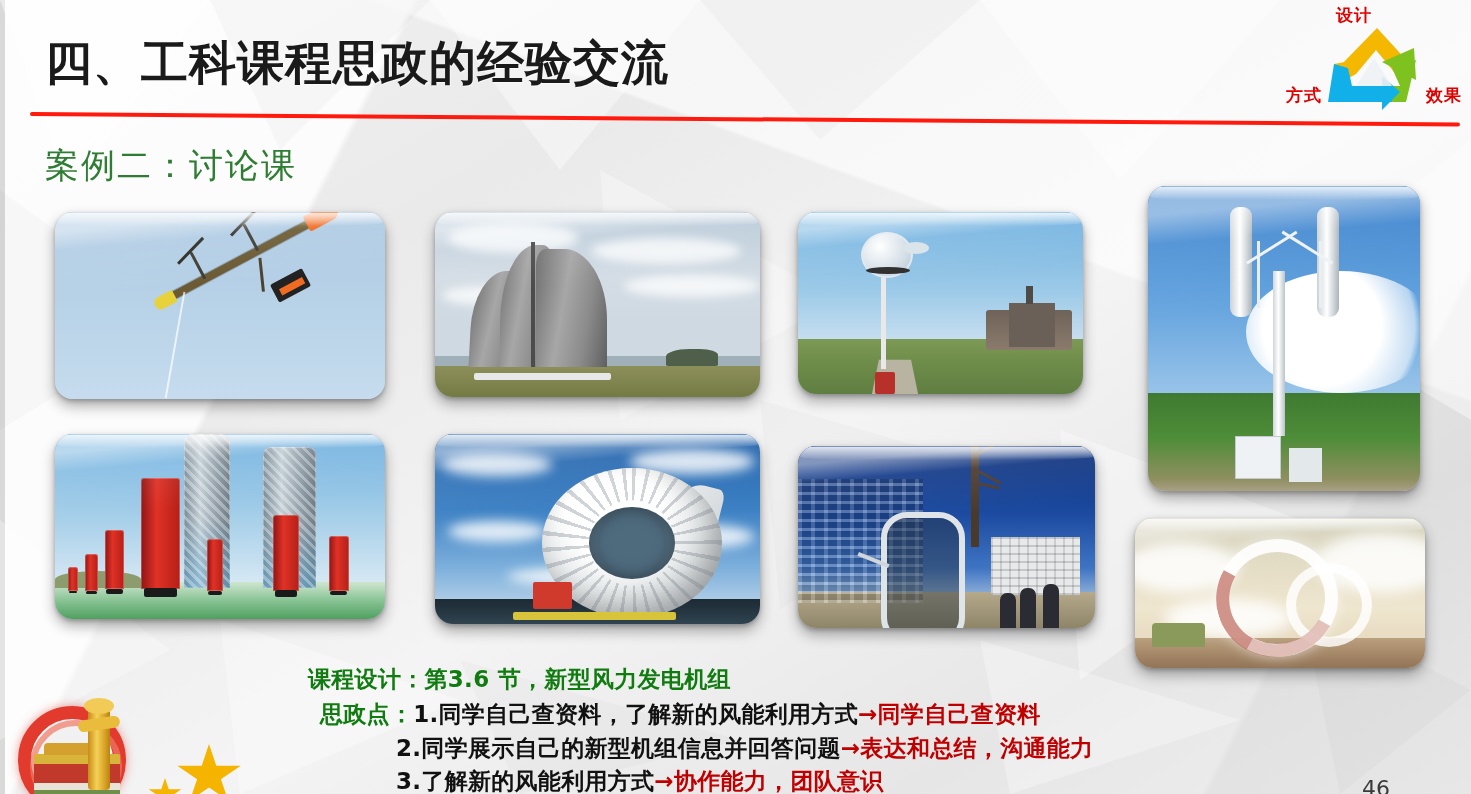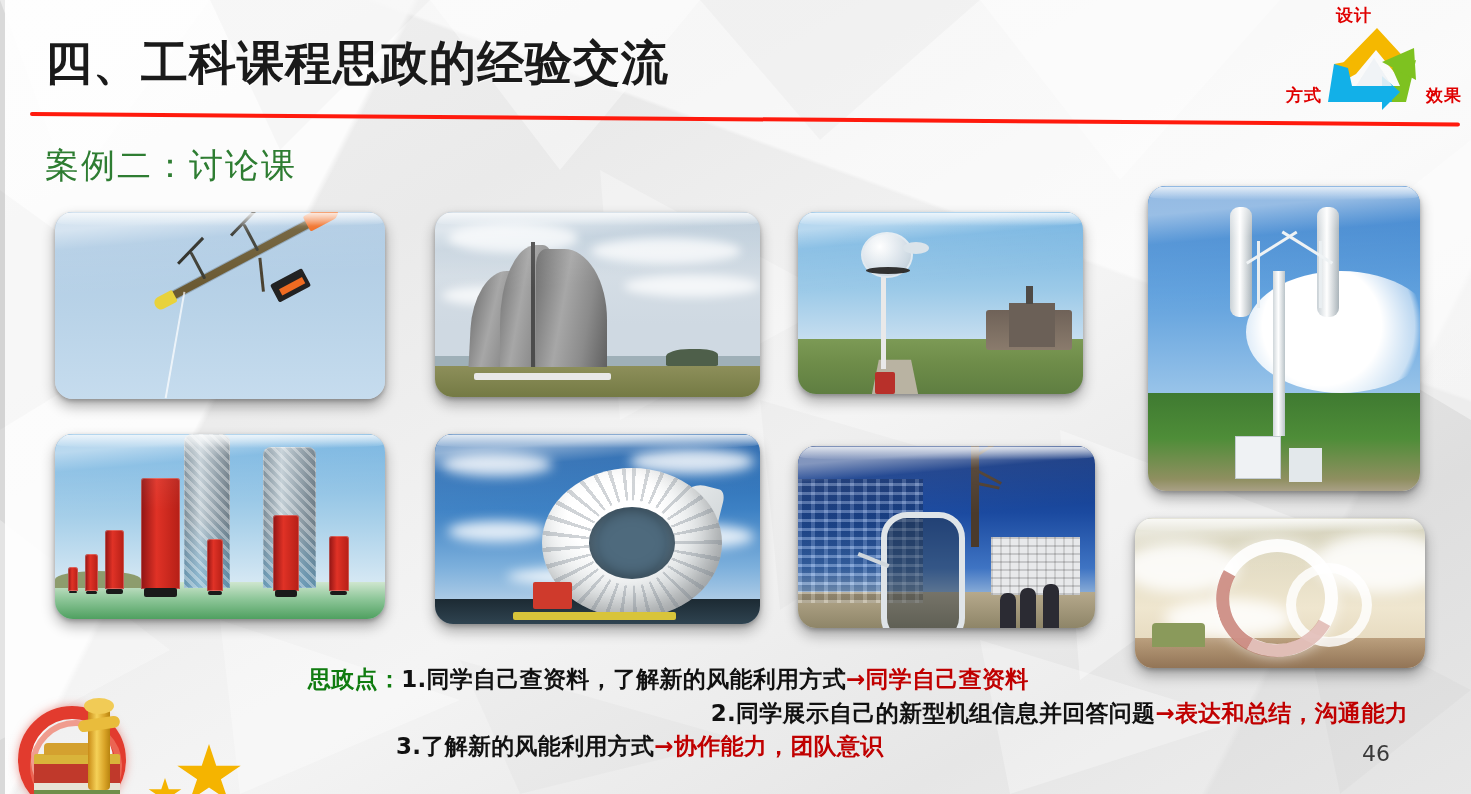--- a/index.html
+++ b/index.html
@@ -229,23 +229,23 @@
            transform: rotate(-16deg); }
   .p8 .ground{ height:20%; background: linear-gradient(180deg, rgba(150,110,70,.55), rgba(120,85,55,.75)); }
   .greenhouse{ position:absolute; left:6%; bottom:14%; width:18%; height:16%; background:#8a9a5b; border-radius:4px 4px 0 0; }
 
   
   .txtblock { position: absolute; left: 308px; top: 664px; width: 1100px; }
   .line { white-space: nowrap; font-weight: 700; letter-spacing: .3px;
           font-family:"DejaVu Sans","Liberation Sans",sans-serif; }
   .l1 { font-size: 23px; color:#107c10; margin-bottom: 4px; }
   .l2 { font-size: 23px; color:#111; margin-bottom: 3px; }
-  .l3 { font-size: 23px; color:#111; margin-bottom: 2px; padding-left: 88px; text-align: right; }
+  .l3 { font-size: 23px; color:#111; margin-bottom: 2px; padding-left: 88px; }
   .l4 { font-size: 23px; color:#111; padding-left: 88px; }
-  .green { color:#107c10; }
+  .green { color:#107c10;margin-left:12px; }
   .red   { color:#c00000; }
 
   
   .emblem { position:absolute; left: 8px; top: 690px; width: 250px; height: 104px; overflow:hidden; }
   .ring-red{ position:absolute; left:10px; top:16px; width:108px; height:108px; border-radius:50%;
              border:13px solid #e23b2e; box-shadow: 0 0 10px rgba(220,60,45,.5); }
   .ring-red2{position:absolute; left:22px; top:30px; width:92px; height:92px; border-radius:50%;
              border:6px solid rgba(240,120,100,.7); }
   .gate { position:absolute; left:26px; top:64px; width:86px; height:46px;
           background: linear-gradient(180deg,#d9b43a 0 22%, #c0392b 22% 62%, #e8e3d6 62% 78%, #6f8f4a 78% 100%);
@@ -461,20 +461,23 @@
   <div class="emblem">
     <div class="ring-red"></div>
     <div class="ring-red2"></div>
     <div class="gate"></div>
     <div class="column"></div>
     <div class="star st-big"></div>
     <div class="star st-small"></div>
   </div>
 
   <div class="txtblock">
+    <div class="line l1">
+      <span>课程设计：</span><span>第3.6 节，新型风力发电机组</span>
+    </div>
     <div class="line l2">
       <span class="green">思政点：</span><span>1.</span><span>同学自己查资料，了解新的风能利用方式</span><span class="red">→</span><span class="red">同学自己查资料</span>
     </div>
     <div class="line l3">
       <span>2.</span><span>同学展示自己的新型机组信息并回答问题</span><span class="red">→</span><span class="red">表达和总结，沟通能力</span>
     </div>
     <div class="line l4">
       <span>3.</span><span>了解新的风能利用方式</span><span class="red">→</span><span class="red">协作能力，团队意识</span>
     </div>
     <div class="pagenum">46</div>

